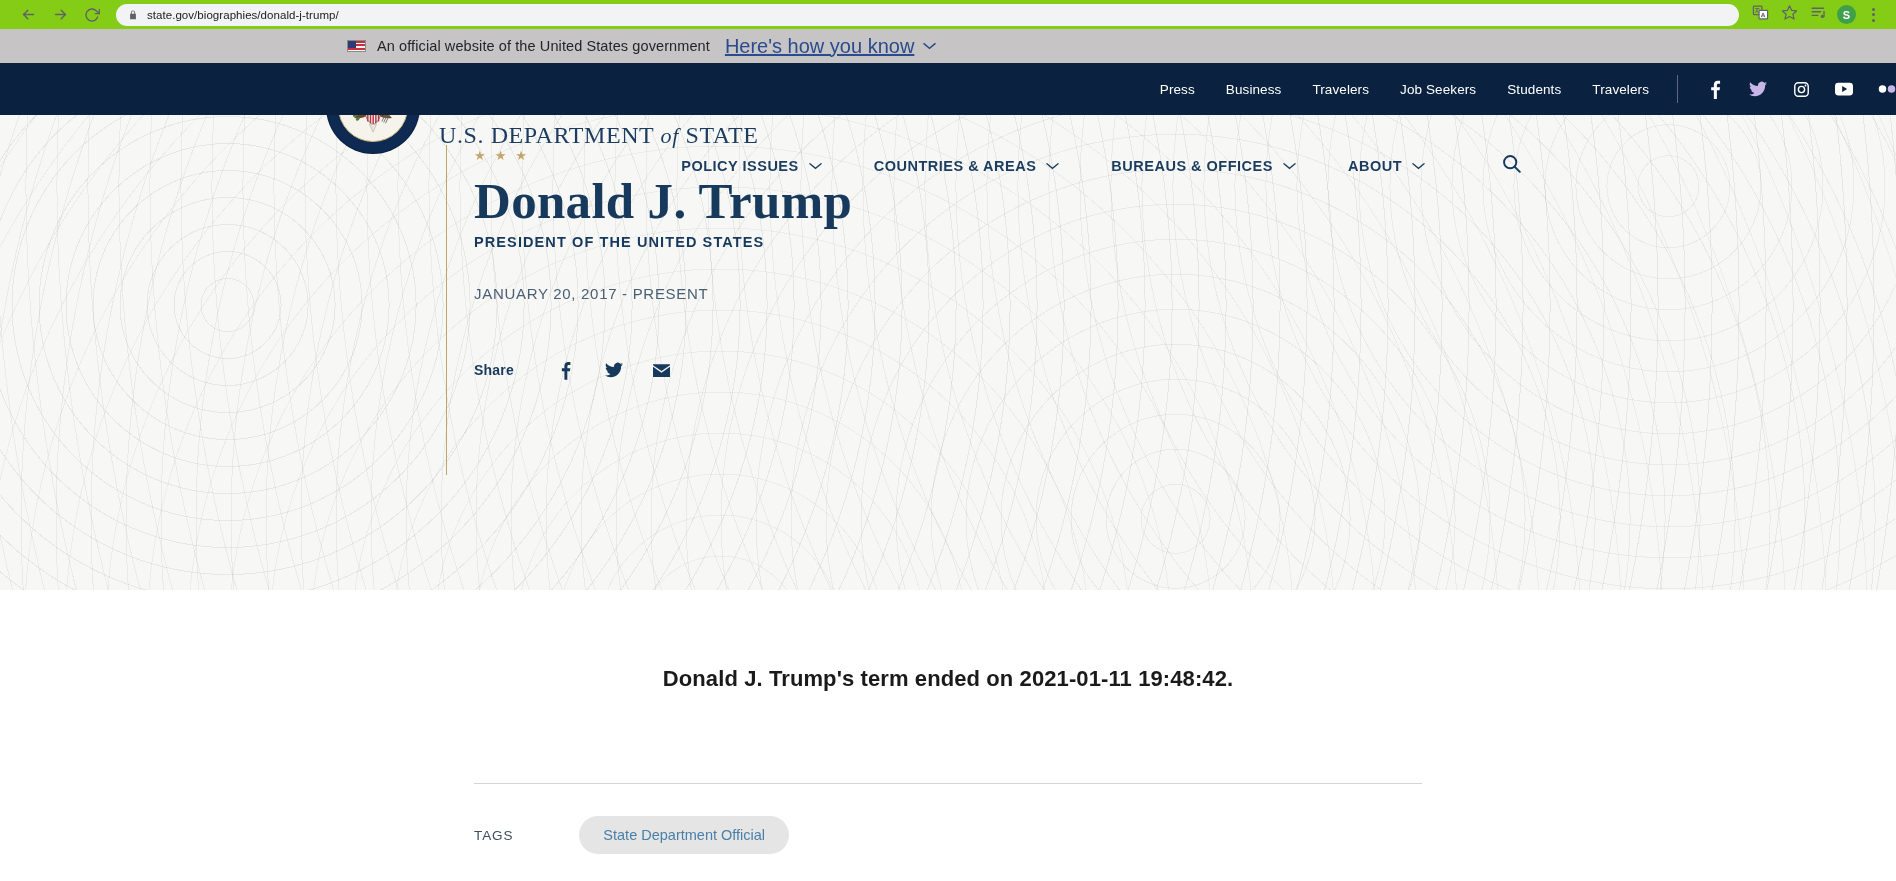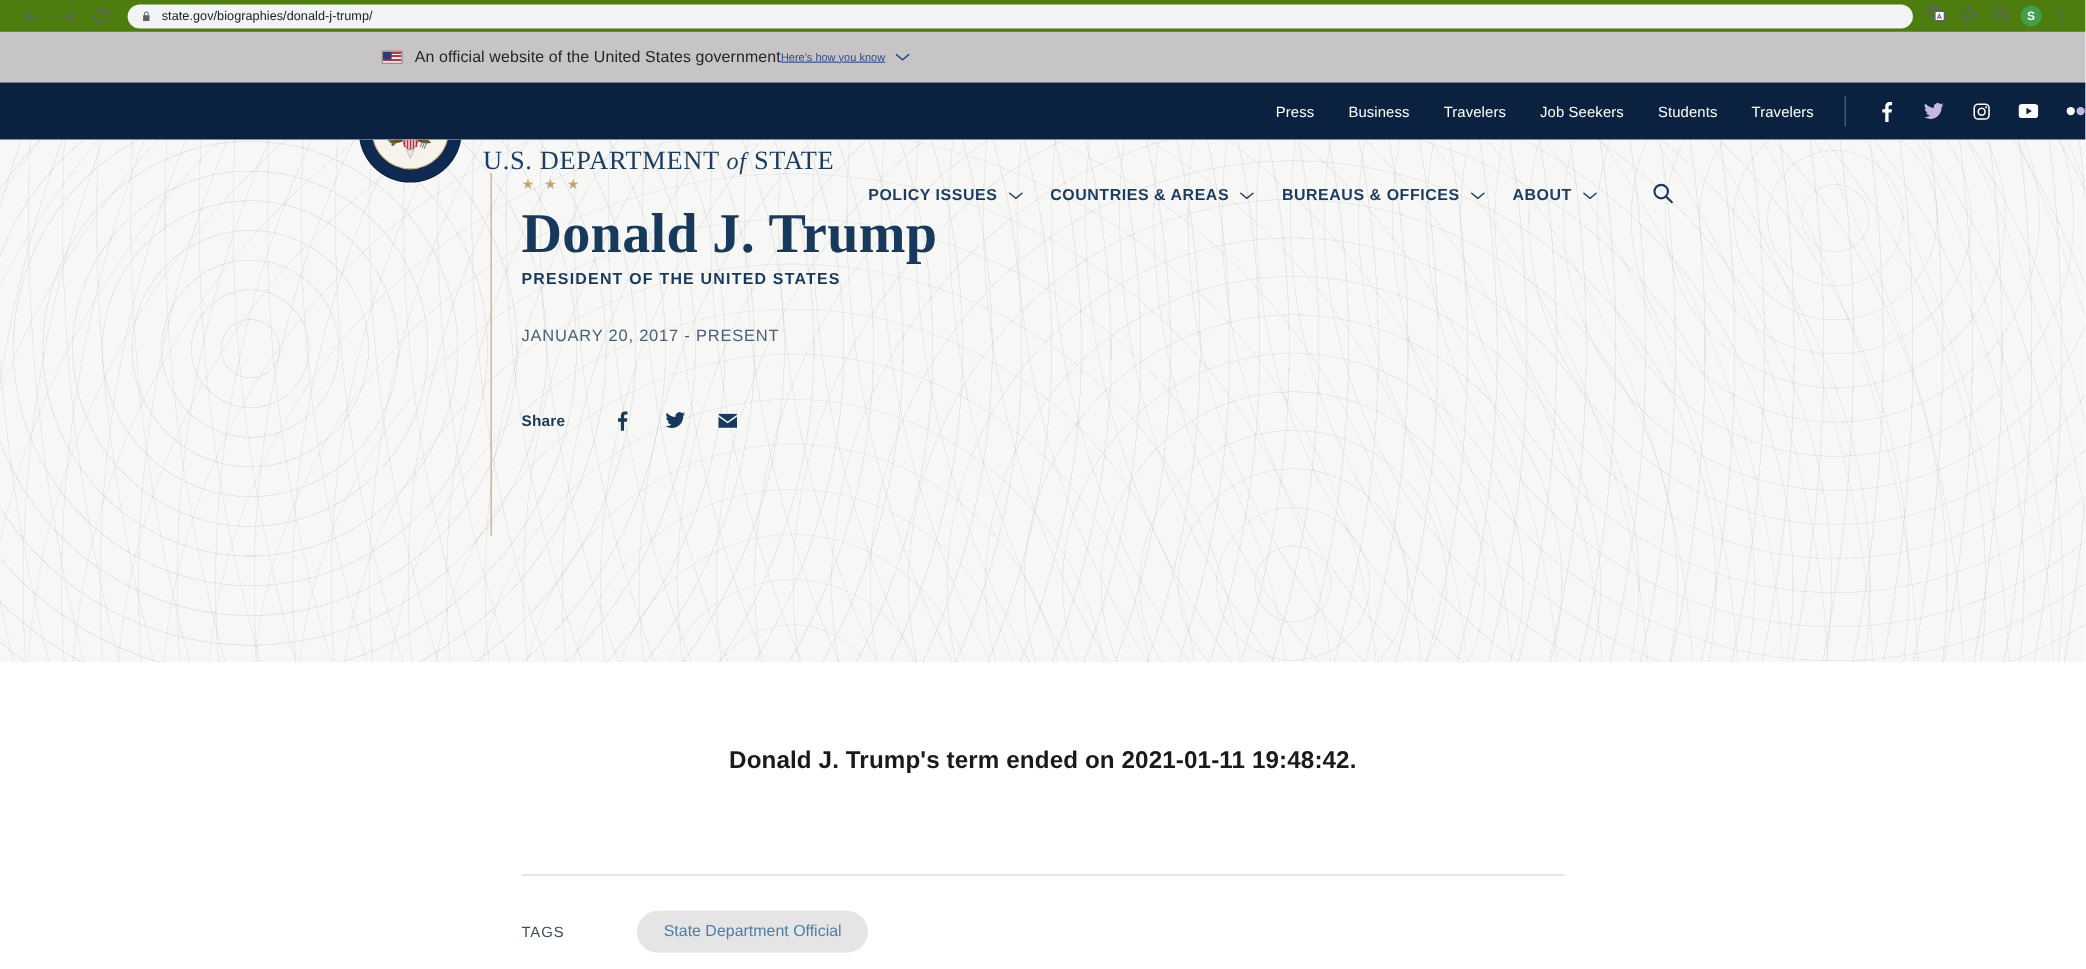--- a/index.html
+++ b/index.html
@@ -8,21 +8,21 @@
     width: 1896px;
     height: 881px;
     overflow: hidden;
     font-family: "Liberation Sans", sans-serif;
     background: #ffffff;
   }
 
   
   .browser-chrome {
     height: 29px;
-    background: #4d7c0f;
+    background: #84cc16;
     display: flex;
     align-items: center;
     padding: 0 12px;
     gap: 0;
   }
   .nav-btn {
     width: 32px; height: 26px;
     display: flex; align-items: center; justify-content: center;
     color: #5f6368;
     cursor: pointer;
@@ -72,42 +72,43 @@
     display: flex; align-items: center; justify-content: center;
     cursor: pointer;
     margin: 0 3px;
   }
   .kebab { width: 22px; height: 26px; display:flex; flex-direction:column;
     align-items:center; justify-content:center; gap:2.5px; cursor:pointer; }
   .kebab i { width: 3px; height: 3px; border-radius: 50%; background:#5f6368; display:block; }
 
   
   .gov-banner {
-    height: 46px;
+    height: 34px;
     background: #c6c4c4;
     display: flex;
     align-items: center;
     padding-left: 347px;
     gap: 0;
   }
   .flag-icon {
     width: 19px; height: 12px;
     margin-right: 11px;
     position: relative;
     flex: none;
     overflow: hidden;
     border: 0.5px solid #8a8a8a;
   }
   .flag-icon .stripes { position:absolute; inset:0;
     background: repeating-linear-gradient(to bottom, #c5303c 0 1.7px, #f6f6f6 1.7px 3.4px); }
   .flag-icon .canton { position:absolute; left:0; top:0; width:8.4px; height:6.6px; background:#2c3d73; }
   .gov-text { font-size: 14.5px; color: #22252a; letter-spacing: 0.1px; }
   .gov-link {
-    font-size: 10px; color: #2b4b8f;
+    font-size: 20px; color: #2b4b8f;
     text-decoration: underline;
+    margin-left: 15px;
     cursor: pointer;
   }
   .gov-caret {
     margin-left: 9px; color: #2b4b8f; display:flex; align-items:center; cursor:pointer;
   }
 
   
   .topbar {
     height: 52px;
     background: #0a2240;
@@ -201,21 +202,21 @@
 
   
   .mainnav {
     position: absolute;
     left: 0; right: 0;
     top: 38px;
     display: flex;
     align-items: center;
     justify-content: flex-end;
     padding-right: 374px;
-    gap: 25px;
+    gap: 52px;
     z-index: 4;
   }
   .nav-item {
     display: flex; align-items: center; gap: 10px;
     color: #1b3c5e;
     font-size: 14.5px;
     font-weight: bold;
     letter-spacing: 0.5px;
     cursor: pointer;
     white-space: nowrap;

